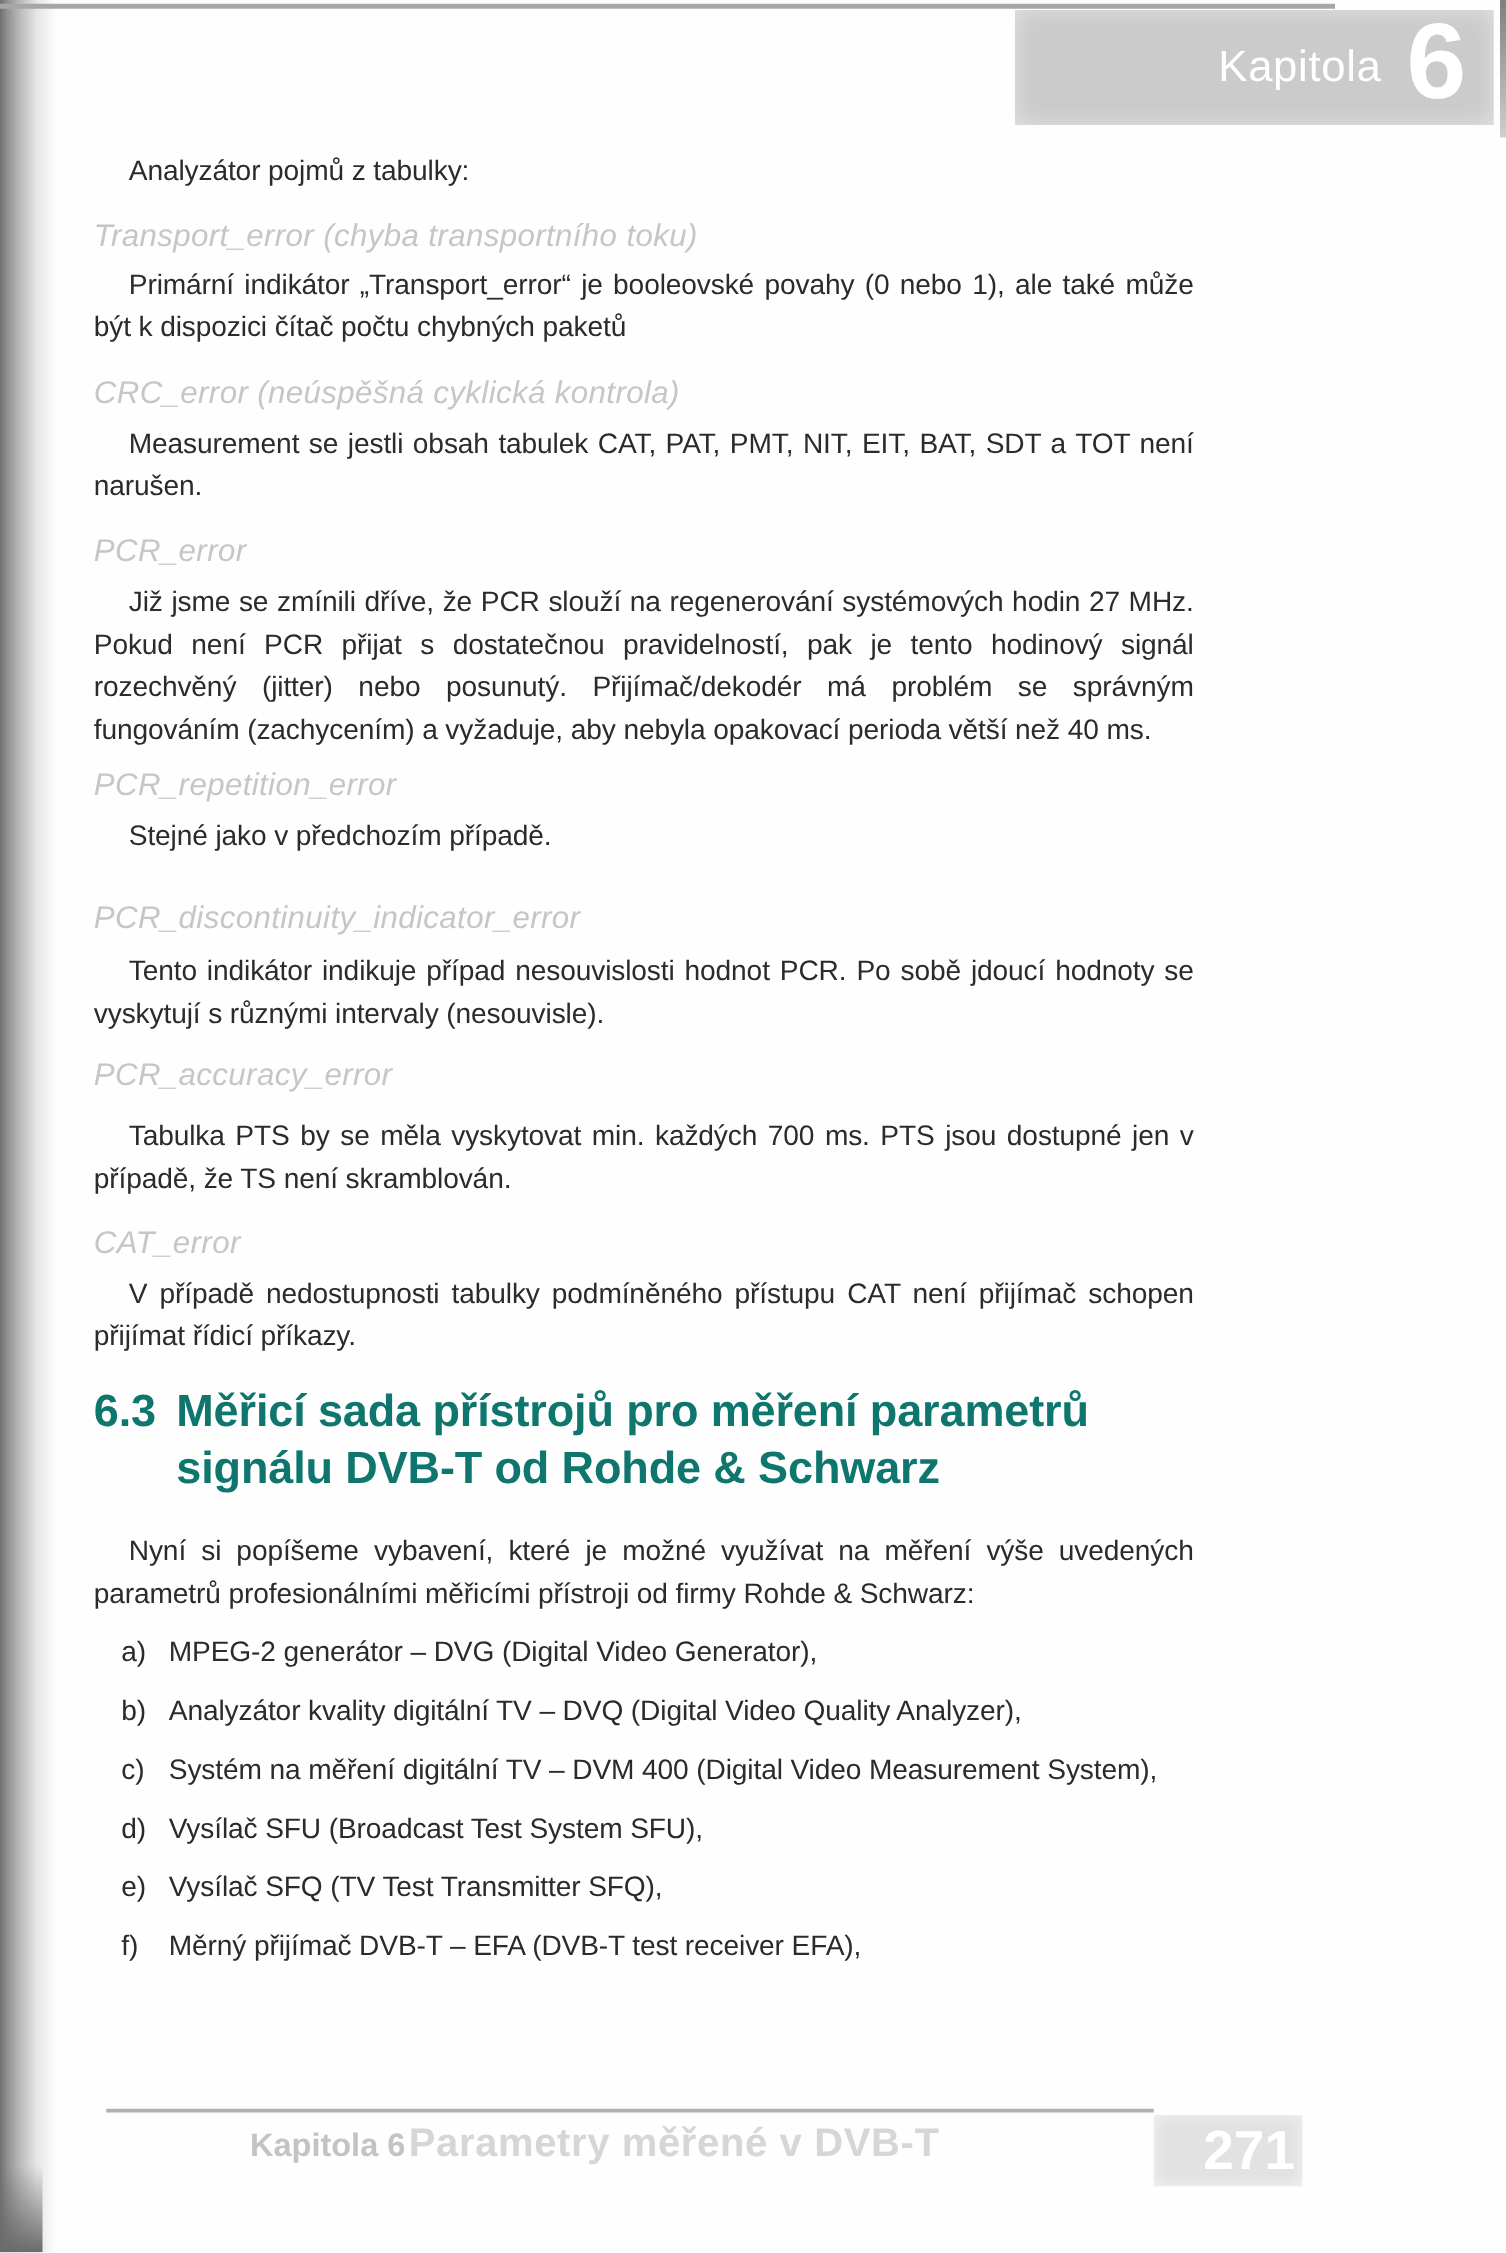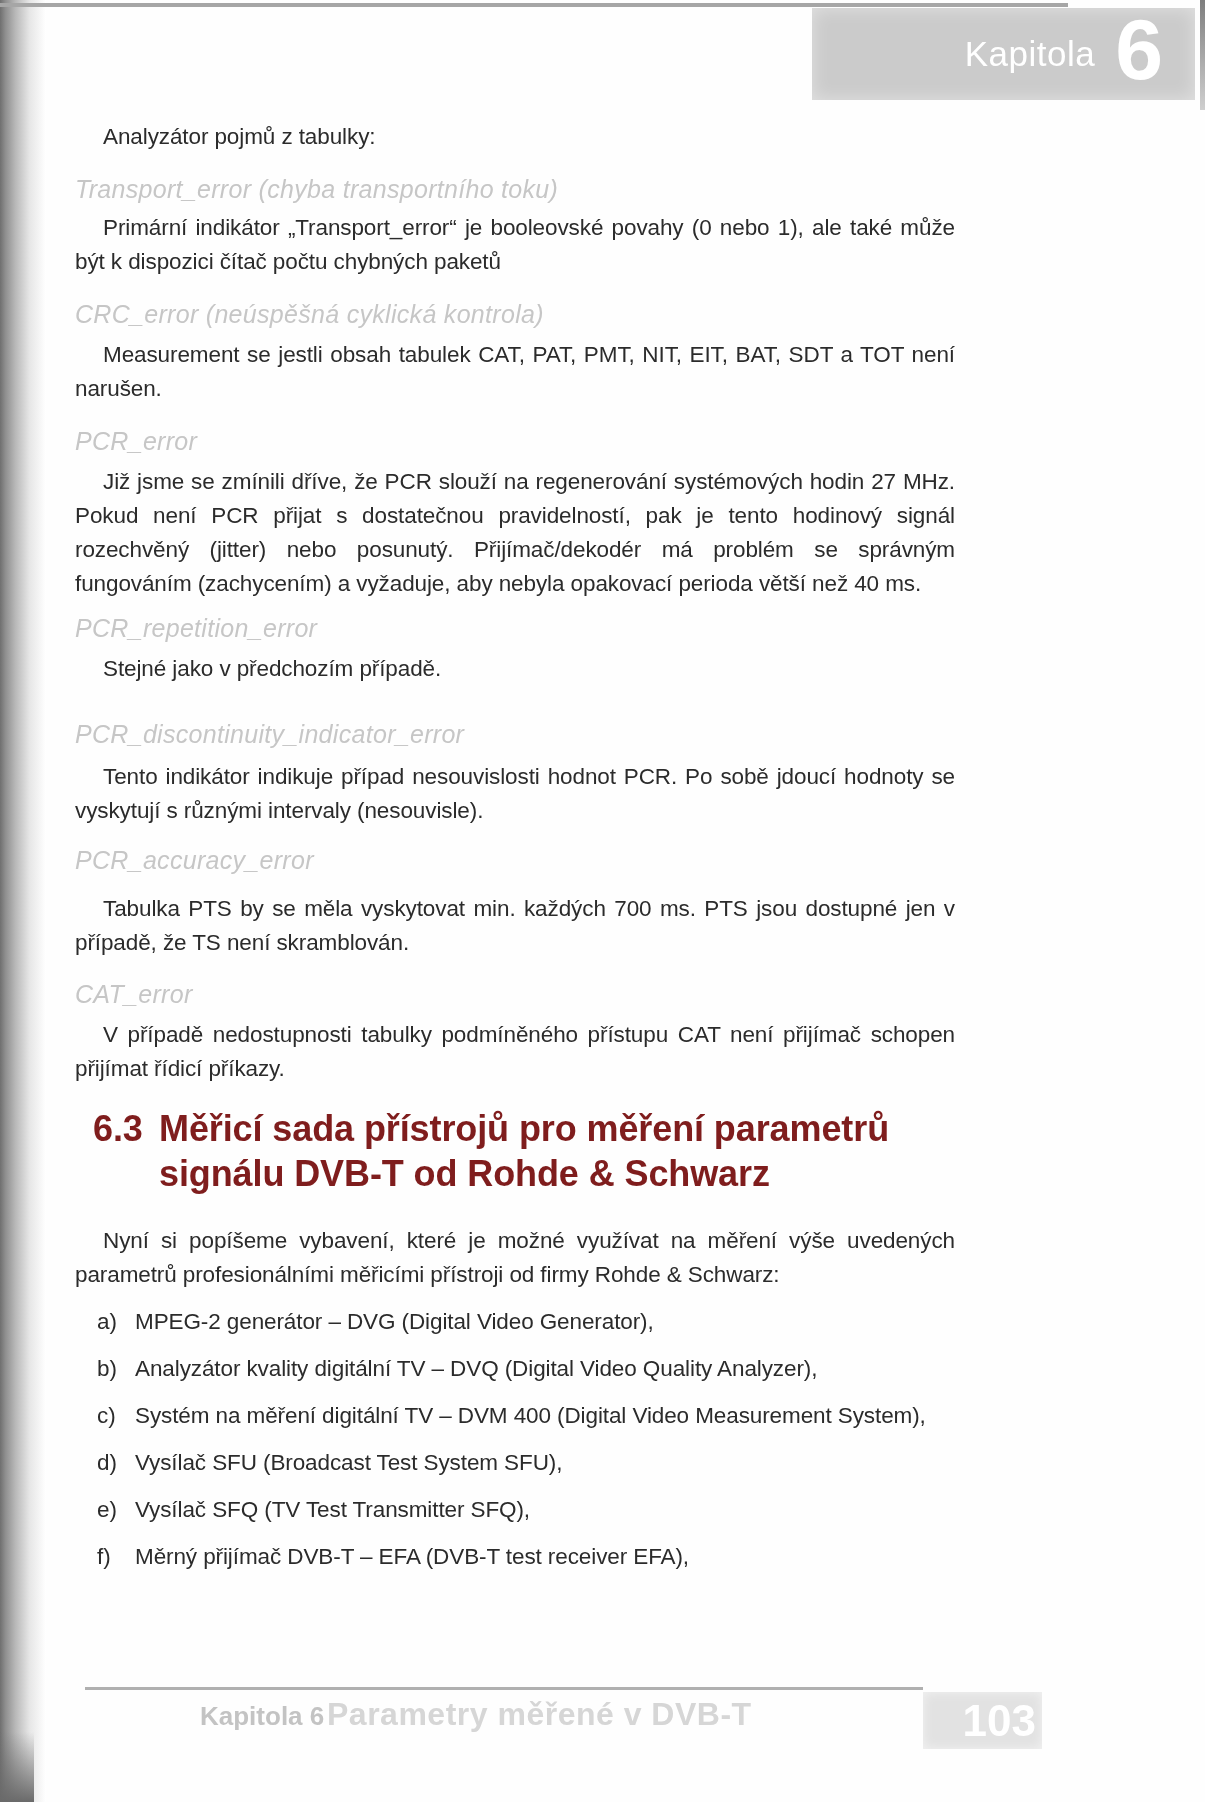--- a/index.html
+++ b/index.html
@@ -25,38 +25,38 @@
   .right-scan-mark{
     position:absolute;right:0;top:0;width:5px;height:110px;
     background:linear-gradient(to bottom,#7e7e7e,#cfcfcf);
   }
   
   .chapter-box{
     position:absolute;left:812px;top:8px;width:383px;height:92px;
     background:#cbcbcb;
     box-shadow:inset 0 0 18px rgba(255,255,255,.45);
     display:flex;align-items:center;justify-content:flex-end;
-    padding-right:32px;box-sizing:border-box;gap:20px;
+    padding-right:22px;box-sizing:border-box;gap:20px;
   }
   .chapter-box .chap-label{color:#ffffff;font-size:35px;letter-spacing:.5px;}
   .chapter-box .chap-num{color:#ffffff;font-size:86px;font-weight:bold;line-height:.9;transform:translateY(-4px);}
   
   .content{
     position:absolute;left:75px;top:0;width:880px;
     color:#2b2b2b;font-size:22.5px;letter-spacing:-0.1px;
   }
   .intro-line{margin:119px 0 0 0;line-height:35px;text-indent:28px;}
   .term{
     margin:0;font-weight:normal;font-style:italic;
     color:#c6c6c6;font-size:25px;line-height:35px;letter-spacing:.3px;
   }
   .para{margin:0;line-height:34px;text-align:justify;text-indent:28px;}
   .para.single{text-align:left;}
   .section-heading{
-    display:flex;margin:18px;color:#7f1d1d;font-weight:bold;
+    display:flex;margin:0;color:#0f766e;font-weight:bold;
     font-size:36px;line-height:45px;
   }
   .sec-num{width:66px;flex:0 0 66px;}
   .sec-title{width:814px;}
   .list{margin:0;}
   .list-item{display:flex;line-height:34px;margin-top:13px;}
   .list-item .marker{width:38px;flex:0 0 38px;padding-left:22px;box-sizing:content-box;}
   .list-item .item-text{flex:1;}
   
   .footer-rule{position:absolute;left:85px;top:1687px;width:838px;height:3px;background:#b0b0b0;}
@@ -143,16 +143,16 @@
         <span class="item-text">Měrný přijímač DVB-T – EFA (DVB-T test receiver EFA),</span>
       </div>
     </div>
 
   </div>
 
   <div class="footer-rule"></div>
   <div class="footer-chapter">Kapitola 6</div>
   <div class="footer-title">Parametry měřené v DVB-T</div>
   <div class="page-num-box">
-    <span class="page-num">103</span>
+    <span class="page-num">271</span>
   </div>
 
 </div>
 
 </body></html>

